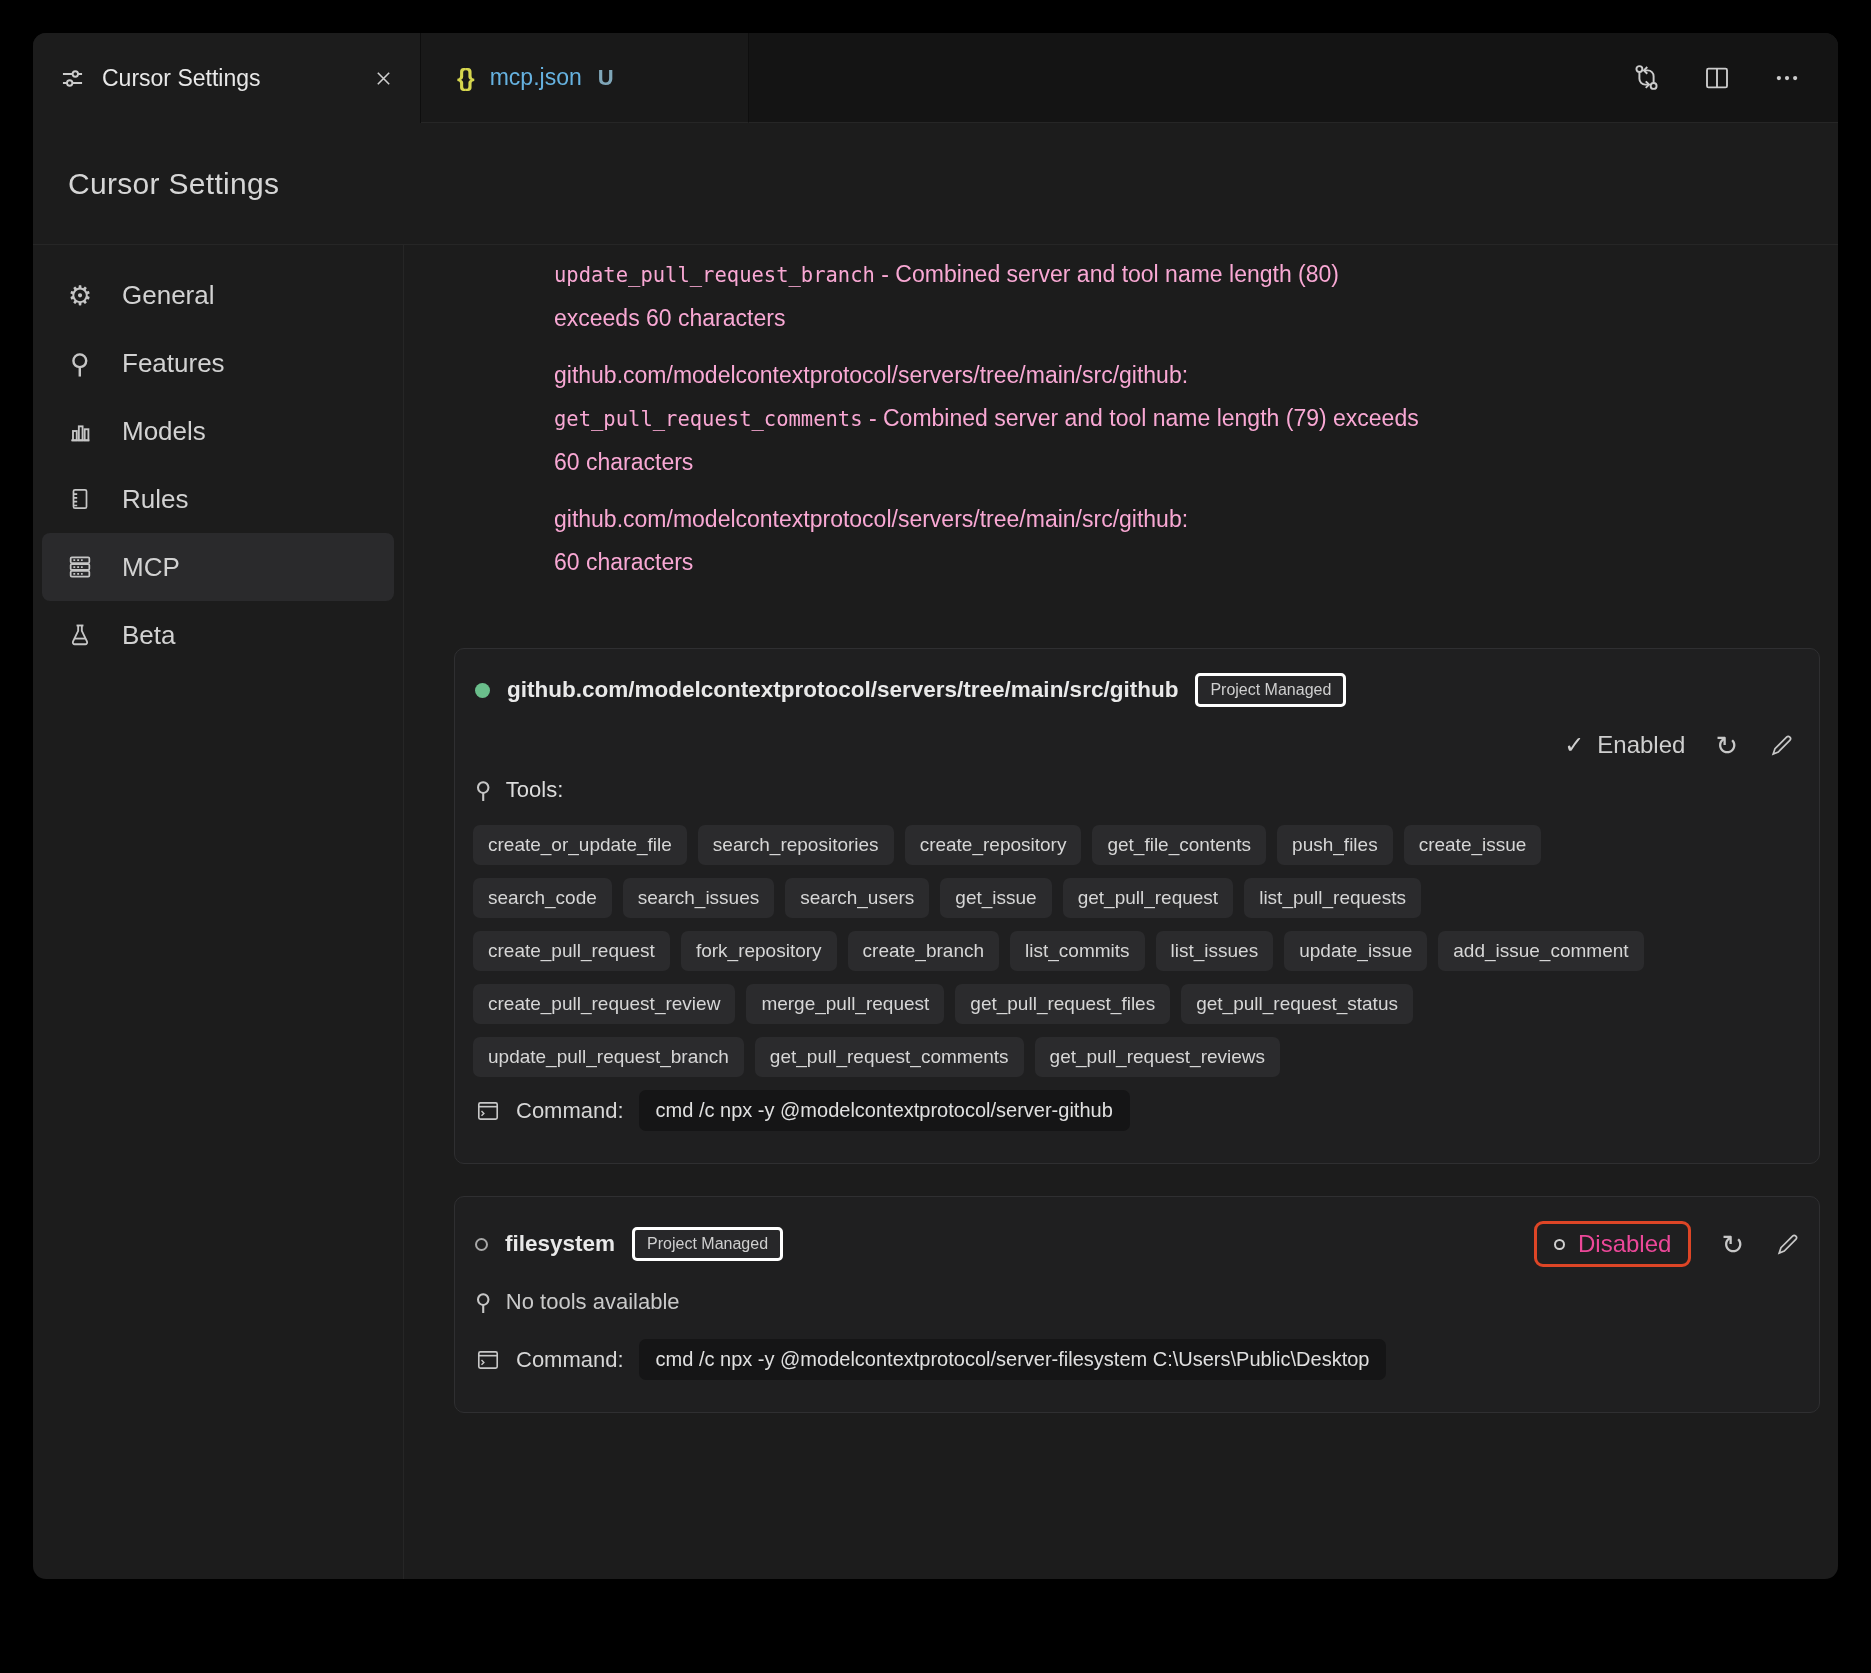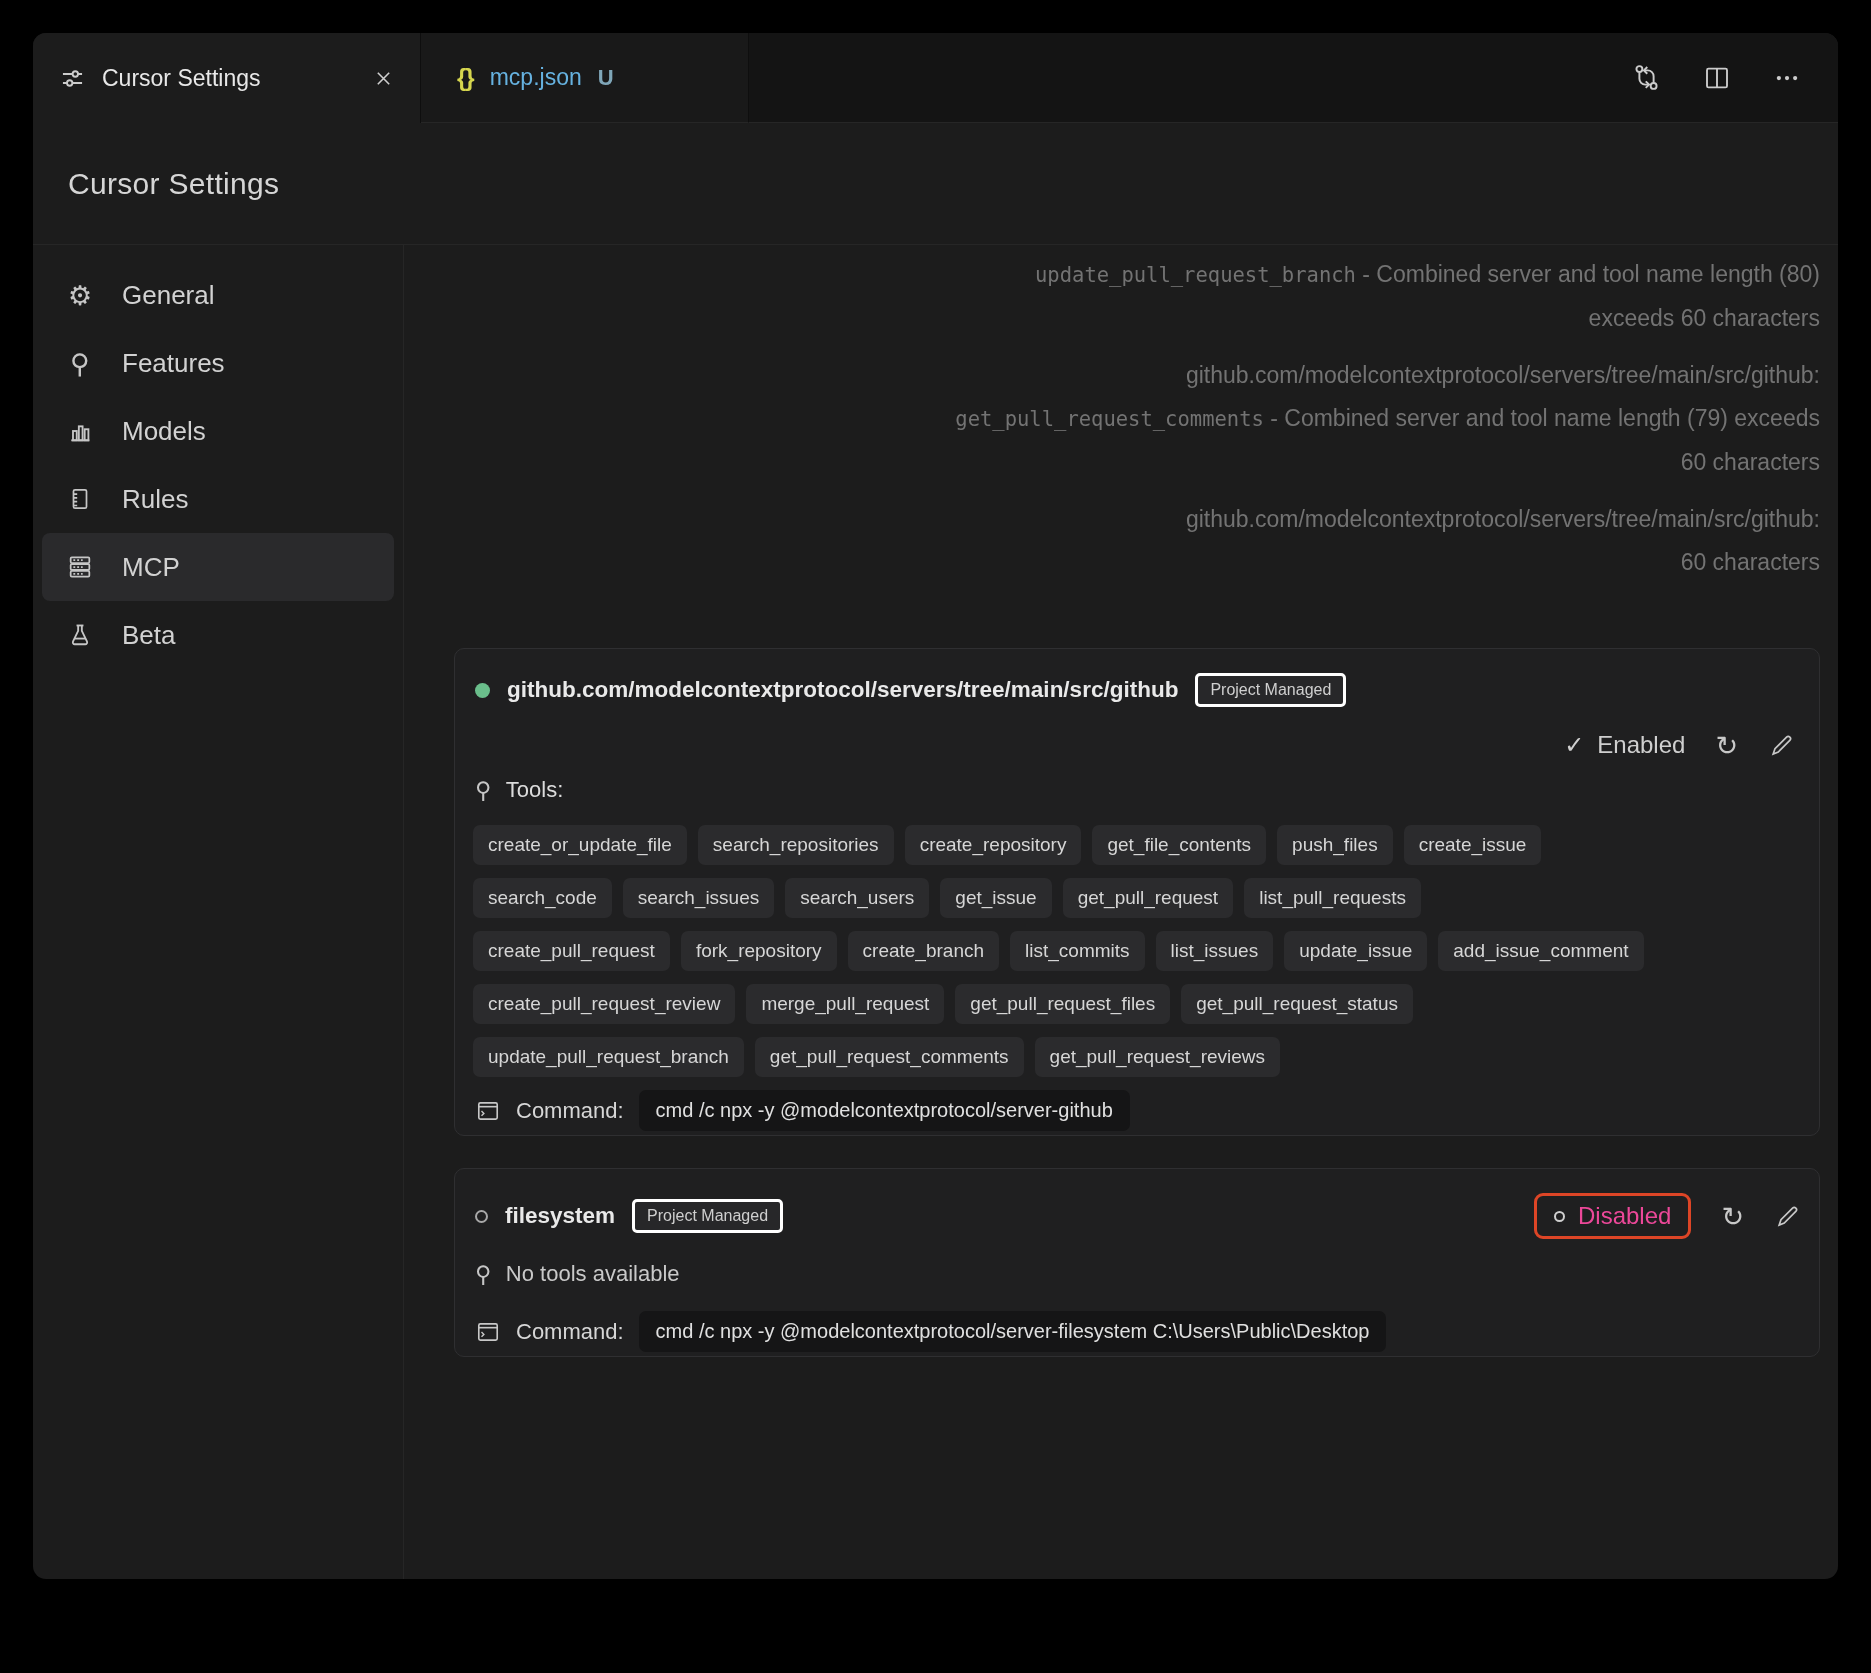--- a/index.html
+++ b/index.html
@@ -34,25 +34,25 @@
   .item { height:68px; margin:0 9px; border-radius:8px; display:flex; align-items:center;
     padding-left:22px; gap:26px; font-size:26px; color:#d2d2d2; cursor:pointer; }
   .item.selected { background:#2a2a2c; }
   .nicon { width:32px; display:flex; justify-content:center; align-items:center;
     color:#c6c6c6; font-size:27px; font-family:"DejaVu Sans", sans-serif; }
 
   .content { flex:1; padding:2px 18px 0 50px; overflow:hidden; }
 
   
   .errors { margin:6px 0 64px 100px; }
-  .error { margin-bottom:14px; font-size:23px; line-height:43px; color:#737373;text-align:right; }
+  .error { margin-bottom:14px; font-size:23px; line-height:43px; color:#f9a8d4; }
   .error .mono { font-family:"DejaVu Sans Mono", monospace; font-size:20.5px; }
 
   
-  .card { border:1px solid #2f2f31; background:#1f1f20; border-radius:10px; padding:16px 18px 4px; }
+  .card { border:1px solid #2f2f31; background:#1f1f20; border-radius:10px; padding:16px 18px 32px; }
   .card + .card { margin-top:32px; }
   .card-head { display:flex; align-items:center; gap:17px; padding:8px 0 6px 2px; }
   .dot { flex:none; }
   .dot.green { width:15px; height:15px; border-radius:50%; background:#6abe8b; }
   .dot.hollow { width:13px; height:13px; border-radius:50%; border:2.5px solid #a8a8a8; }
   .sname { font-size:22.5px; font-weight:600; color:#e9e9e9; }
   .badge { background:#272729; border:3px solid #ffffff; border-radius:5px; padding:5px 12px;
     font-size:16px; font-weight:400; color:#cfcfcf; white-space:nowrap; }
   .controls { display:flex; align-items:center; justify-content:flex-end; gap:30px; padding:18px 6px 6px 0; }
   .controls.inline { margin-left:auto; padding:0; }

